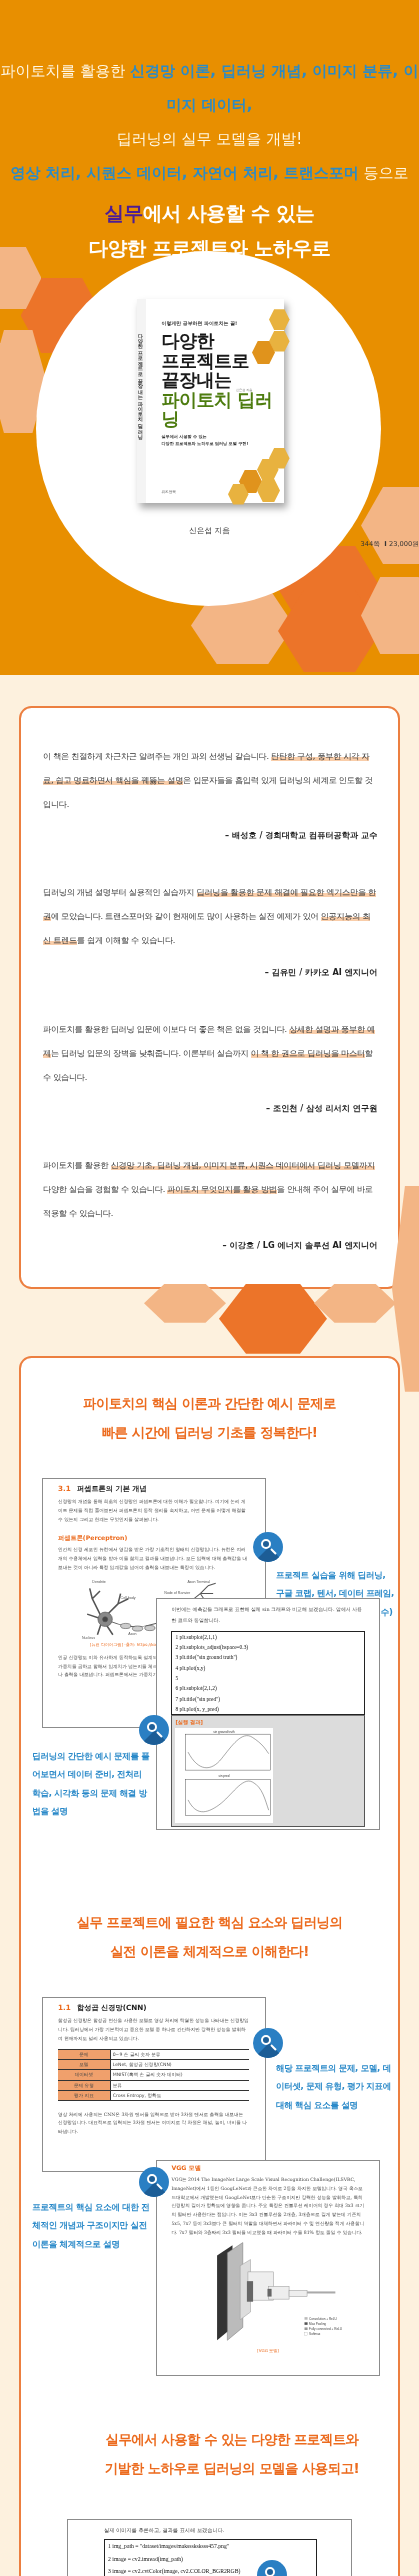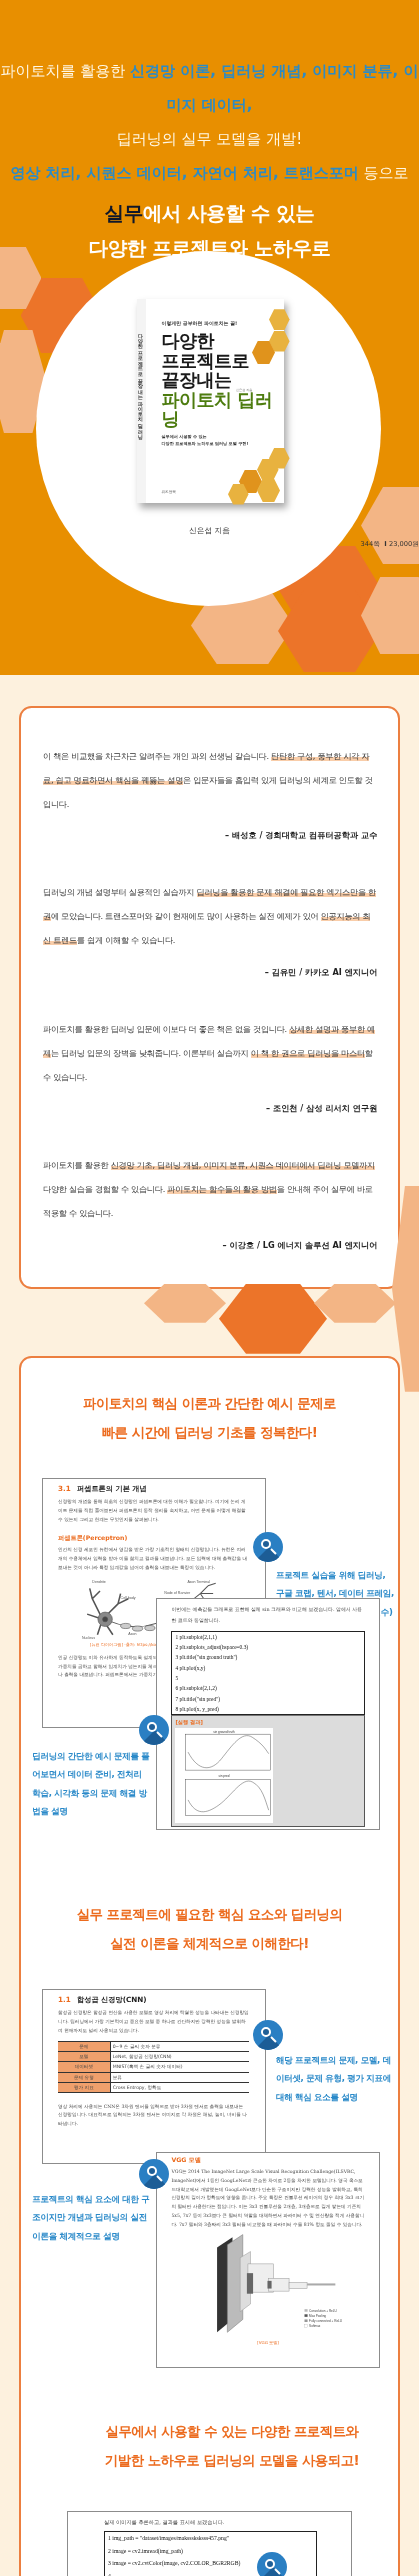--- a/index.html
+++ b/index.html
@@ -4,21 +4,21 @@
 <style>
   * { box-sizing: border-box; margin: 0; padding: 0; }
   body { width: 419px; background: #fff; font-family: "DejaVu Sans", "Liberation Sans", sans-serif; color: #222; }
   .page { width: 419px; position: relative; overflow: hidden; }
 
   
   .hero { position: relative; height: 675px; background: #e88f00; overflow: hidden; }
   .hero .tagline { position: absolute; top: 54px; left: 0; width: 419px; text-align: center; font-size: 15px; line-height: 34px; color: #fff8e6; }
   .hero .tagline .hl { color: #2c8bc5; font-weight: bold; }
   .hero .headline { position: absolute; top: 196px; left: 0; width: 419px; text-align: center; font-size: 19.6px; line-height: 35px; font-weight: bold; color: #fff; letter-spacing: -0.5px; }
-  .hero .headline .blue { color: #0f172a; }
+  .hero .headline .blue { color: #4c1d95; }
   .hex { position: absolute; clip-path: polygon(25% 0, 75% 0, 100% 50%, 75% 100%, 25% 100%, 0 50%); }
   .hex.light { background: #f3b585; }
   .hex.mid { background: #ec7429; }
   .hero .circle { position: absolute; left: 36px; top: 251px; width: 345px; height: 355px; border-radius: 50%; background: #fff; }
   .book { position: absolute; left: 137px; top: 299px; width: 147px; height: 204px; background: #fff; box-shadow: 3.1px 5.2px 7.2px rgba(0,0,0,0.35); border-left: 9.3px solid #f4f4f4; }
   .book .spine-t { position: absolute; left: -8.2px; top: 31px; writing-mode: vertical-rl; font-size: 5.2px; font-weight: bold; color: #333; }
   .book .top { position: absolute; left: 15.5px; top: 20.6px; font-size: 4.9px; font-weight: bold; color: #333; }
   .book .title { position: absolute; left: 15.5px; top: 32px; font-size: 18px; line-height: 19.6px; font-weight: bold; color: #1a1a1a; letter-spacing: -0.5px; }
   .book .title .or { color: #4d7c0f; }
   .book .sub { position: absolute; left: 15.5px; top: 134px; font-size: 4.1px; line-height: 7.2px; font-weight: bold; color: #333; }
@@ -116,33 +116,33 @@
     </div>
 
     <div class="author"><span>신은섭</span><span> 지음</span></div>
     <div class="meta"><span>344쪽</span>&nbsp;&nbsp;<b>I</b>&nbsp;<span>23,000원</span></div>
   </section>
 
   <section class="cream">
 
     <div class="card reviews">
       <div class="rv">
-        <p><span>이 책은 비교했을 차근차근 알려주는 개인 과외 선생님 같습니다. </span><span class="u">탄탄한 구성, 풍부한 시각 자료, 쉽고 명료하면서 핵심을 꿰뚫는 설명</span><span>은 입문자들을 흡입력 있게 딥러닝의 세계로 인도할 것입니다.</span></p>
+        <p><span>이 책은 친절하게 차근차근 알려주는 개인 과외 선생님 같습니다. </span><span class="u">탄탄한 구성, 풍부한 시각 자료, 쉽고 명료하면서 핵심을 꿰뚫는 설명</span><span>은 입문자들을 흡입력 있게 딥러닝의 세계로 인도할 것입니다.</span></p>
         <div class="sig">– 배성호 / 경희대학교 컴퓨터공학과 교수</div>
       </div>
       <div class="rv">
         <p><span>딥러닝의 개념 설명부터 실용적인 실습까지 </span><span class="u">딥러닝을 활용한 문제 해결에 필요한 엑기스만을 한 권</span><span>에 모았습니다. 트랜스포머와 같이 현재에도 많이 사용하는 실전 예제가 있어 </span><span class="u">인공지능의 최신 트렌드</span><span>를 쉽게 이해할 수 있습니다.</span></p>
         <div class="sig">– 김유민 / 카카오 AI 엔지니어</div>
       </div>
       <div class="rv">
         <p><span>파이토치를 활용한 딥러닝 입문에 이보다 더 좋은 책은 없을 것입니다. </span><span class="u">상세한 설명과 풍부한 예제</span><span>는 딥러닝 입문의 장벽을 낮춰줍니다. 이론부터 실습까지 </span><span class="u">이 책 한 권으로 딥러닝을 마스터</span><span>할 수 있습니다.</span></p>
         <div class="sig">– 조인천 / 삼성 리서치 연구원</div>
       </div>
       <div class="rv" style="margin-bottom:10.3px;">
-        <p><span>파이토치를 활용한 </span><span class="u">신경망 기초, 딥러닝 개념, 이미지 분류, 시퀀스 데이터에서 딥러닝 모델까지</span><span> 다양한 실습을 경험할 수 있습니다. </span><span class="u">파이토치는 함수들의 활용 방법</span><span>을 안내해 주어 실무에 바로 적용할 수 있습니다.</span></p>
+        <p><span>파이토치를 활용한 </span><span class="u">신경망 기초, 딥러닝 개념, 이미지 분류, 시퀀스 데이터에서 딥러닝 모델까지</span><span> 다양한 실습을 경험할 수 있습니다. </span><span class="u">파이토치 무엇인지를 활용 방법</span><span>을 안내해 주어 실무에 바로 적용할 수 있습니다.</span></p>
         <div class="sig">– 이강호 / LG 에너지 솔루션 AI 엔지니어</div>
       </div>
     </div>
 
     <div class="hexrow">
       <div class="hex light" style="left:144px;top:-5.2px;width:82px;height:39px;"></div>
       <div class="hex mid" style="left:219px;top:-5.2px;width:108px;height:70px;"></div>
       <div class="hex light" style="left:314px;top:-5.2px;width:82px;height:39px;"></div>
       <div class="hex light" style="left:392px;top:-103px;width:52px;height:206px;"></div>
     </div>
@@ -218,21 +218,21 @@
           </div>
         </div>
 
         <div class="mag" style="left:118px;top:237px;">
             <div class="glass"></div>
             <div class="handle"></div>
           </div>
         <div class="callout" style="left:11.3px;top:269px;width:118px;">딥러닝의 간단한 예시 문제를 풀어보면서 데이터 준비, 전처리 학습, 시각화 등의 문제 해결 방법을 설명</div>
       </div>
 
-      <div class="f-title" style="margin-top:0;">
+      <div class="f-title" style="margin-top:8px;">
         <div>실무 프로젝트에 필요한 핵심 요소와 딥러닝의</div>
         <div>실전 이론을 체계적으로 이해한다!</div>
       </div>
       <div class="f-block" style="height:392px;margin-top:31px;">
         <div class="shot" style="left:20.6px;top:0;width:224px;height:175px;padding:5.2px 15.5px;">
           <div class="h"><span class="n">1.1</span><span>합성곱 신경망(CNN)</span></div>
           <p style="margin-top:4.1px;">합성곱 신경망은 합성곱 연산을 사용한 모델로 영상 처리에 탁월한 성능을 나타내는 신경망입니다. 딥러닝에서 가장 기본적이고 중요한 모델 중 하나로 간단하지만 강력한 성능을 발휘하여 현재까지도 널리 사용되고 있습니다.</p>
           <table class="ctable" style="margin-top:5.2px;border-top:0.8px solid #333;">
             <tbody>
                 <tr>
@@ -290,21 +290,21 @@
                 <text x="229" y="185">Softmax</text>
             </g>
           </svg>
           <div style="text-align:center;color:#ec6b1e;font-family:'DejaVu Sans',sans-serif;font-size:4.1px;">[VGG 모델]</div>
         </div>
 
         <div class="mag" style="left:118px;top:170px;">
             <div class="glass"></div>
             <div class="handle"></div>
           </div>
-        <div class="callout" style="left:11.3px;top:201px;width:118px;">프로젝트의 핵심 요소에 대한 구조이지만 개념과 딥러닝의 실전 이론을 체계적으로 설명</div>
+        <div class="callout" style="left:11.3px;top:201px;width:118px;">프로젝트의 핵심 요소에 대한 전체적인 개념과 구조이지만 실전 이론을 체계적으로 설명</div>
       </div>
 
       <div class="f-title" style="margin-top:36px;margin-left:45px;">
         <div>실무에서 사용할 수 있는 다양한 프로젝트와</div>
         <div>기발한 노하우로 딥러닝의 모델을 사용되고!</div>
       </div>
       <div class="f-block" style="height:376px;margin-top:36px;">
         <div class="shot" style="left:46px;top:0;width:285px;height:294px;padding:5.2px 36px;">
           <p style="font-size:5.2px;line-height:10.3px;">실제 이미지를 추론하고, 결과를 표시해 보겠습니다.</p>
           <div class="codebox" style="margin-top:4.1px;width:213px;font-size:5.7px;">

